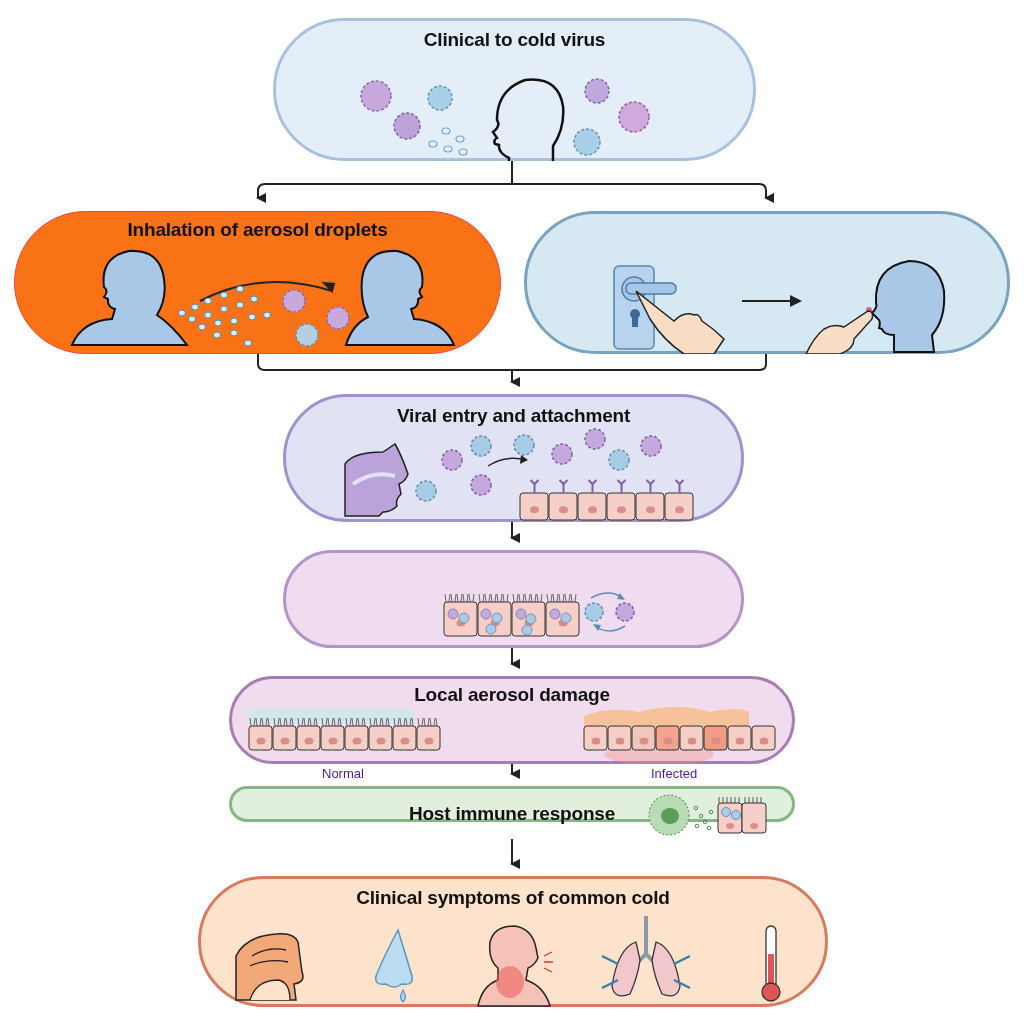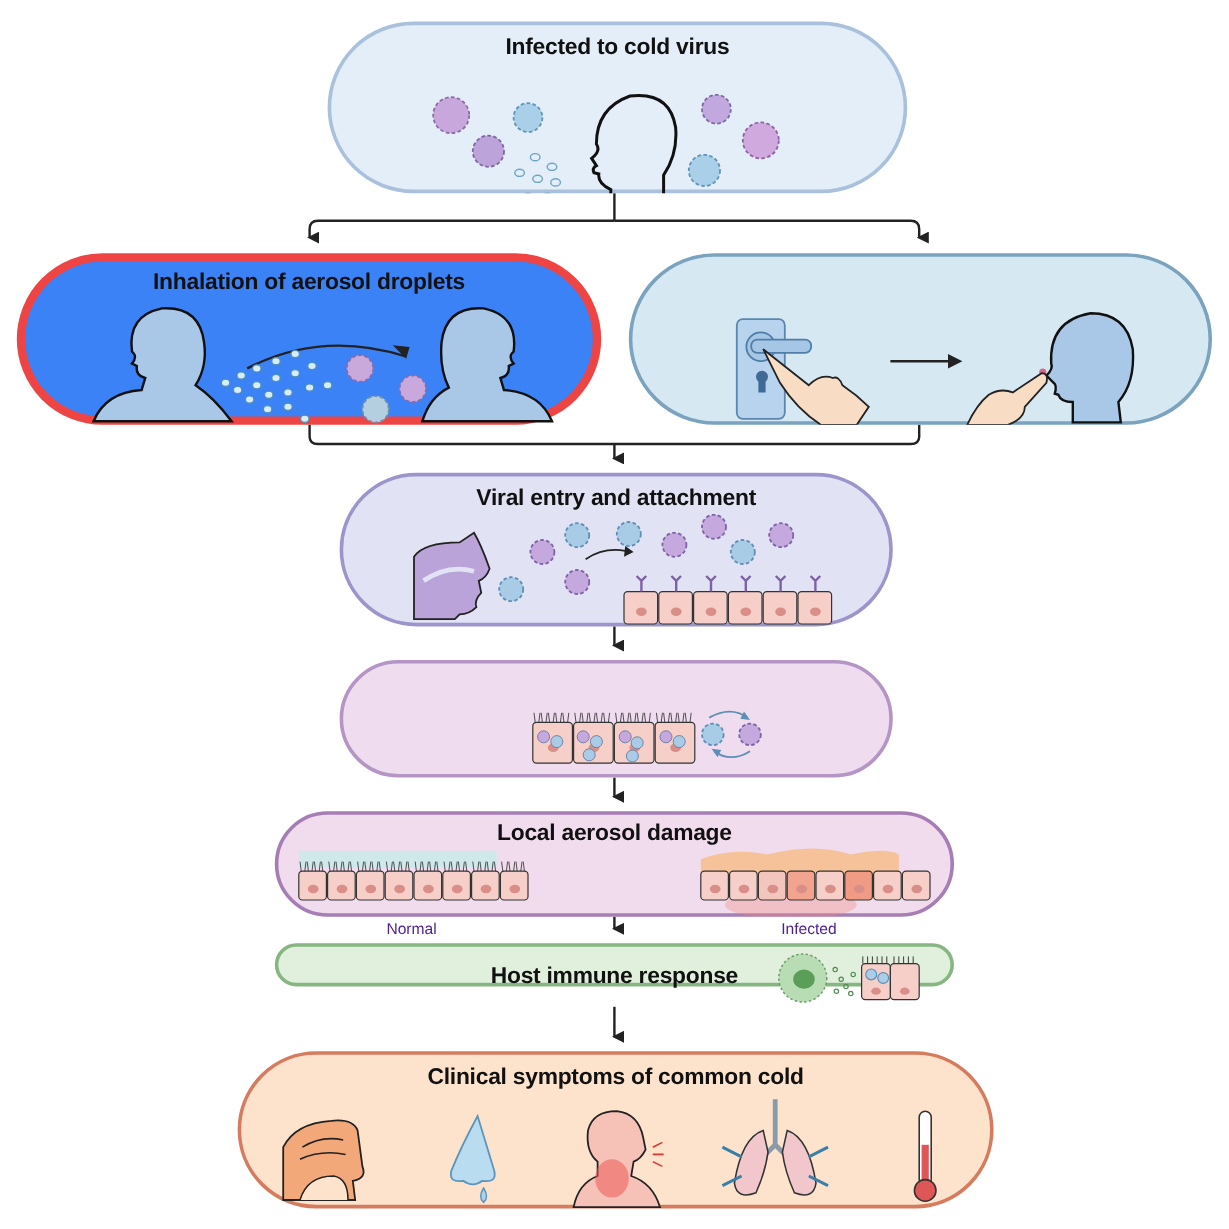--- a/index.html
+++ b/index.html
@@ -2,21 +2,21 @@
 <html><head>
 <meta charset="utf-8">
 <style>
   html,body{margin:0;padding:0;background:#ffffff;}
   body{width:1024px;height:1024px;position:relative;overflow:hidden;font-family:"Liberation Sans",sans-serif;}
   .box{position:absolute;box-sizing:border-box;border-radius:999px;}
   .title{position:absolute;left:0;right:0;text-align:center;font-weight:bold;color:#111;font-size:19px;letter-spacing:-0.2px;}
   .lbl{position:absolute;font-size:13px;color:#4c1d95;}
   svg.layer{position:absolute;left:0;top:0;}
   .b1{left:273px;top:18px;width:483px;height:143px;background:#e3eef8;border:3px solid #a9c1dc;}
-  .b2a{left:14px;top:211px;width:487px;height:143px;background:#3b82f6;border:7px solid #ef4444;}
+  .b2a{left:14px;top:211px;width:487px;height:143px;background:#f97316;border:1px solid #ef4444;}
   .b2b{left:524px;top:211px;width:486px;height:143px;background:#d6e9f3;border:3px solid #7aa3bf;}
   .b3{left:283px;top:394px;width:461px;height:128px;background:#e2e2f5;border:3px solid #9b95cc;}
   .b4{left:283px;top:550px;width:461px;height:98px;background:#efdcef;border:3px solid #b595c6;}
   .b5{left:229px;top:676px;width:566px;height:88px;background:#f1dcee;border:3px solid #a67db5;}
   .b6{left:229px;top:786px;width:566px;height:36px;background:#e1f0dc;border:3px solid #86b682;}
   .b7{left:198px;top:876px;width:630px;height:131px;background:#fde3cc;border:3px solid #d67b5d;}
 </style>
 </head>
 <body>
 
@@ -33,21 +33,21 @@
     <path d="M258,354 L258,364 Q258,370 265,370 L759,370 Q766,370 766,364 L766,354"></path>
     <path d="M512,370 L512,382" marker-end="url(#ah)"></path>
     <path d="M512,522 L512,538" marker-end="url(#ah)"></path>
     <path d="M512,648 L512,664" marker-end="url(#ah)"></path>
     <path d="M512,764 L512,774" marker-end="url(#ah)"></path>
     <path d="M512,839 L512,864" marker-end="url(#ah)"></path>
   </g>
 </svg>
 
 <div class="box b1">
-  <div class="title" style="top:8px">Infected to cold virus</div>
+  <div class="title" style="top:8px">Clinical to cold virus</div>
   <svg width="483" height="143" style="position:absolute;left:-3px;top:-3px">
     <g>
         <circle cx="103" cy="78" r="15" fill="#c8a8dc" stroke="#8d6aa6" stroke-width="1.5" stroke-dasharray="3 2"></circle>
       </g>
     <g>
         <circle cx="167" cy="80" r="12" fill="#a9d0e8" stroke="#5f95b8" stroke-width="1.5" stroke-dasharray="3 2"></circle>
       </g>
     <g>
         <circle cx="134" cy="108" r="13" fill="#bca3d9" stroke="#7d66a0" stroke-width="1.5" stroke-dasharray="3 2"></circle>
       </g>

